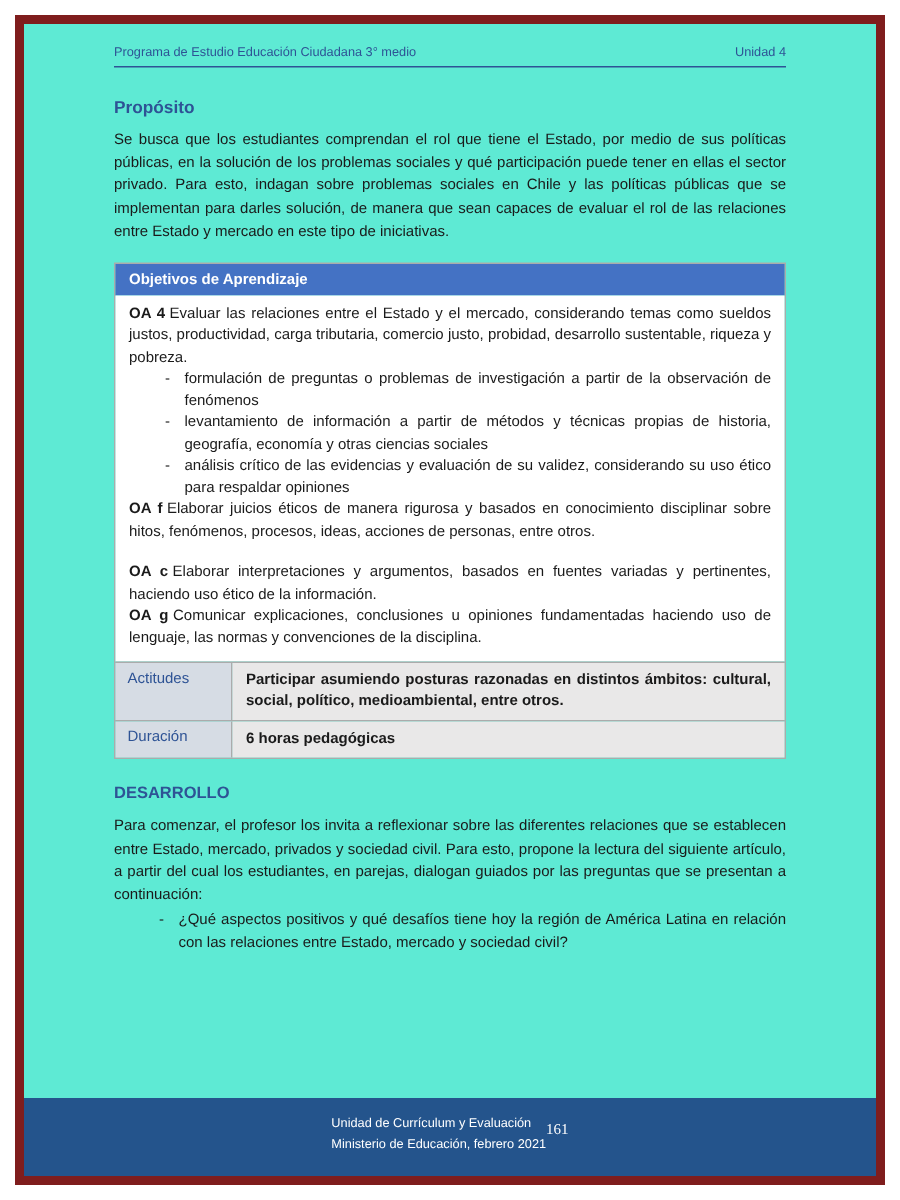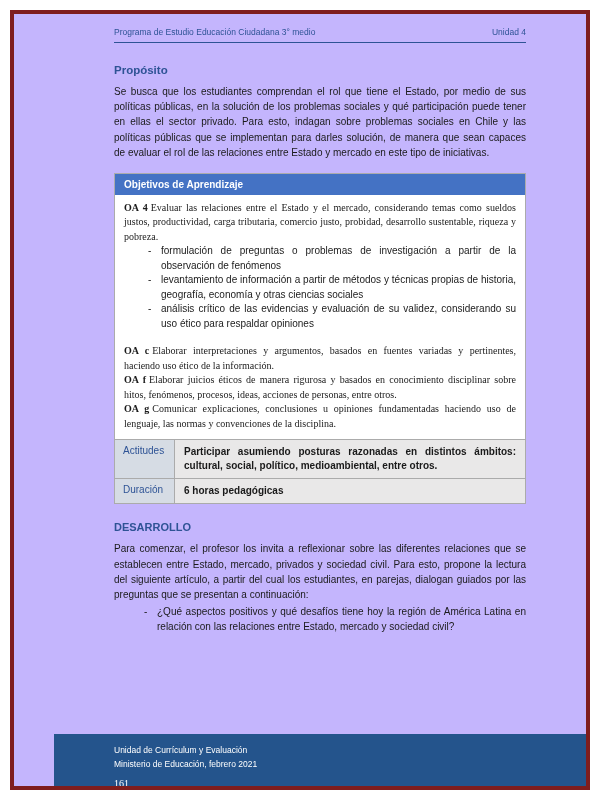--- a/index.html
+++ b/index.html
@@ -6,26 +6,25 @@
   body {
     width: 600px; height: 800px;
     background: #ffffff;
     font-family: "Liberation Sans", sans-serif;
     color: #1a1a1a;
     -webkit-font-smoothing: antialiased;
   }
   .page { width: 600px; height: 800px; padding: 10px; box-sizing: border-box; }
   .frame {
     width: 100%; height: 100%;
-    border: 4px solid #7f1d1d;
+    border: 6px solid #7f1d1d;
     box-sizing: border-box;
     display: flex; flex-direction: column;
     overflow: hidden;
-    background: #c4b5fd;
-    padding-left: 40px;
+    background: #5eead4;
   }
   .content { padding: 13px 60px 0 60px; flex: 0 0 auto; }
 
   .header-row {
     display: flex; justify-content: space-between; align-items: baseline;
     font-size: 8.5px; color: #2E5395;
   }
   .header-rule { height: 1px; background: #2E5395; margin-top: 5px; border: none; }
 
   .title {
@@ -37,48 +36,48 @@
   .section-heading { margin-top: 21px; color: #2E5395; font-weight: bold; font-size: 11.5px; }
   .body-para { margin-top: 8px; font-size: 10px; line-height: 1.52; text-align: justify; }
 
   .oa-table { margin-top: 13px; border: 1px solid #ABABAB; }
   .oa-thead {
     background: #4472C4; color: #ffffff;
     font-weight: bold; font-size: 10px;
     padding: 5px 9px;
   }
   .oa-body { background: #ffffff; padding: 6px 9px 8px 9px; font-size: 10px; line-height: 1.45; }
-  .oa-item { margin: 0; text-align: justify; font-family: Liberation Serif, serif; }
+  .oa-item { margin: 0; text-align: justify; }
   .oa-label { font-weight: bold; margin-right: 3px; }
   .gap-before { margin-top: 13px; }
 
   .dash-row { display: flex; padding-left: 24px; }
   .dash { width: 13px; flex-shrink: 0; }
   .dash-text { flex: 1; text-align: justify; }
 
   .oa-row { display: flex; border-top: 1px solid #ABABAB; font-size: 10px; }
   .oa-row-label {
-    width: 60px; flex-shrink: 0; box-sizing: border-box;
+    width: 78px; flex-shrink: 0; box-sizing: border-box;
     background: #D6DCE4; color: #2E5395;
     padding: 5px 8px; border-right: 1px solid #ABABAB;
   }
   .oa-row-value { flex: 1; background: #E9E8E8; padding: 5px 9px; line-height: 1.4; text-align: justify; font-weight: bold; }
 
   .desarrollo-heading { margin-top: 17px; color: #2E5395; font-weight: bold; font-size: 11px; }
   .sub-heading { margin-top: 12px; margin-left: 38px; color: #2E5395; font-weight: bold; font-size: 10.5px; }
 
   .question-row { display: flex; margin-top: 2px; padding-left: 30px; font-size: 10px; line-height: 1.52; }
 
   .footer {
     margin-top: auto;
     background: #24548C; color: #ffffff;
-    display: flex; justify-content: space-between;
+    display: flex; justify-content: center;
     padding: 9px 60px 0 60px;
     height: 52px; box-sizing: border-box;
-    font-size: 8.5px; line-height: 1.65; flex-direction: column;
+    font-size: 8.5px; line-height: 1.65;
   }
   .page-number { font-size: 10px; padding-top: 5px; font-family: Liberation Serif, serif; }
 </style>
 </head>
 <body>
 
 <div class="page">
   <div class="frame">
 
     <div class="content">
@@ -105,25 +104,25 @@
             <span class="dash-text">formulación de preguntas o problemas de investigación a partir de la observación de fenómenos</span>
           </div>
           <div class="dash-row">
             <span class="dash">-</span>
             <span class="dash-text">levantamiento de información a partir de métodos y técnicas propias de historia, geografía, economía y otras ciencias sociales</span>
           </div>
           <div class="dash-row">
             <span class="dash">-</span>
             <span class="dash-text">análisis crítico de las evidencias y evaluación de su validez, considerando su uso ético para respaldar opiniones</span>
           </div>
+          <p class="oa-item">
+            <span class="oa-label">OA f</span><span>Elaborar juicios éticos de manera rigurosa y basados en conocimiento disciplinar sobre hitos, fenómenos, procesos, ideas, acciones de personas, entre otros.</span>
+          </p>
           <p class="oa-item gap-before">
             <span class="oa-label">OA c</span><span>Elaborar interpretaciones y argumentos, basados en fuentes variadas y pertinentes, haciendo uso ético de la información.</span>
-          </p>
-          <p class="oa-item">
-            <span class="oa-label">OA f</span><span>Elaborar juicios éticos de manera rigurosa y basados en conocimiento disciplinar sobre hitos, fenómenos, procesos, ideas, acciones de personas, entre otros.</span>
           </p>
           <p class="oa-item">
             <span class="oa-label">OA g</span><span>Comunicar explicaciones, conclusiones u opiniones fundamentadas haciendo uso de lenguaje, las normas y convenciones de la disciplina.</span>
           </p>
         </div>
 
         <div class="oa-row">
           <div class="oa-row-label">Actitudes</div>
           <div class="oa-row-value">Participar asumiendo posturas razonadas en distintos ámbitos: cultural, social, político, medioambiental, entre otros.</div>
         </div>

